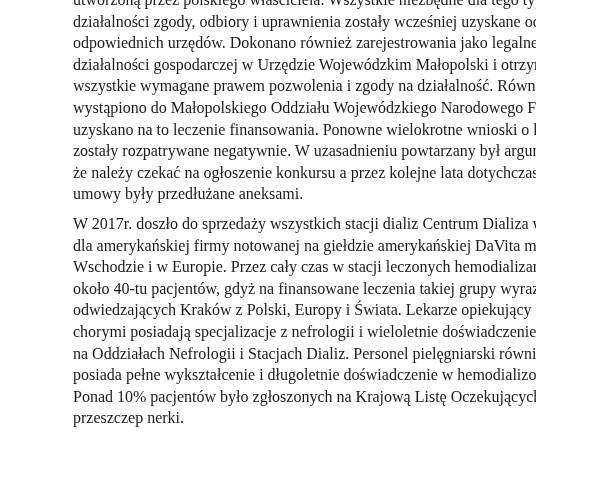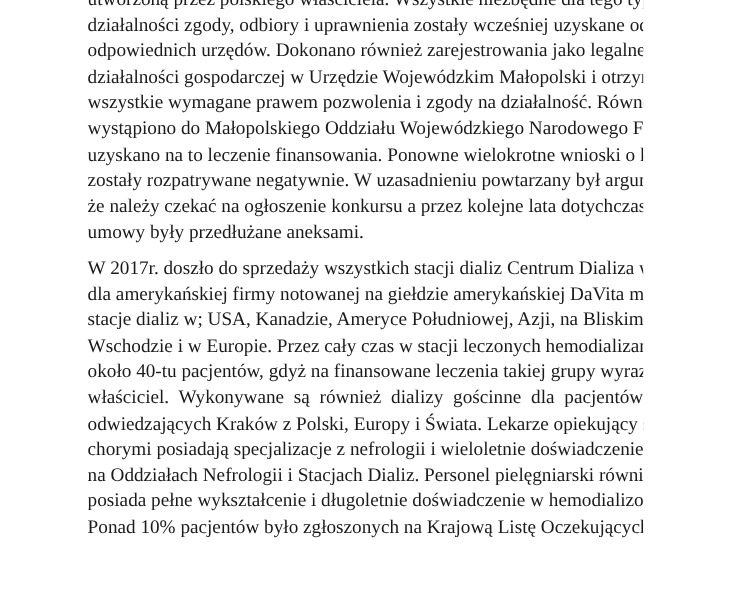--- a/index.html
+++ b/index.html
@@ -38,24 +38,23 @@
     <span class="line">wystąpiono do Małopolskiego Oddziału Wojewódzkiego Narodowego Funduszu</span>
     <span class="line">uzyskano na to leczenie finansowania. Ponowne wielokrotne wnioski o kontrakt</span>
     <span class="line">zostały rozpatrywane negatywnie. W uzasadnieniu powtarzany był argument,</span>
     <span class="line">że należy czekać na ogłoszenie konkursu a przez kolejne lata dotychczasowe</span>
     <span class="line last">umowy były przedłużane aneksami.</span>
   </div>
 
   <div class="para">
     <span class="line">W 2017r. doszło do sprzedaży wszystkich stacji dializ Centrum Dializa w Polsce</span>
     <span class="line">dla amerykańskiej firmy notowanej na giełdzie amerykańskiej DaVita mającej</span>
-    <span class="line">stacje dializ w; USA, Kanadzie, Ameryce Południowej, Azji, na Bliskim</span>
     <span class="line">Wschodzie i w Europie. Przez cały czas w stacji leczonych hemodializami było</span>
     <span class="line">około 40-tu pacjentów, gdyż na finansowane leczenia takiej grupy wyraził zgodę</span>
-    <span class="line">właściciel. Wykonywane są również dializy gościnne dla pacjentów</span>
     <span class="line">odwiedzających Kraków z Polski, Europy i Świata. Lekarze opiekujący się</span>
     <span class="line">chorymi posiadają specjalizacje z nefrologii i wieloletnie doświadczenie w pracy</span>
     <span class="line">na Oddziałach Nefrologii i Stacjach Dializ. Personel pielęgniarski również</span>
     <span class="line">posiada pełne wykształcenie i długoletnie doświadczenie w hemodializoterapii.</span>
     <span class="line">Ponad 10% pacjentów było zgłoszonych na Krajową Listę Oczekujących na</span>
+    <span class="line last">przeszczep nerki.</span>
   </div>
 
 </div>
 
 </body></html>

